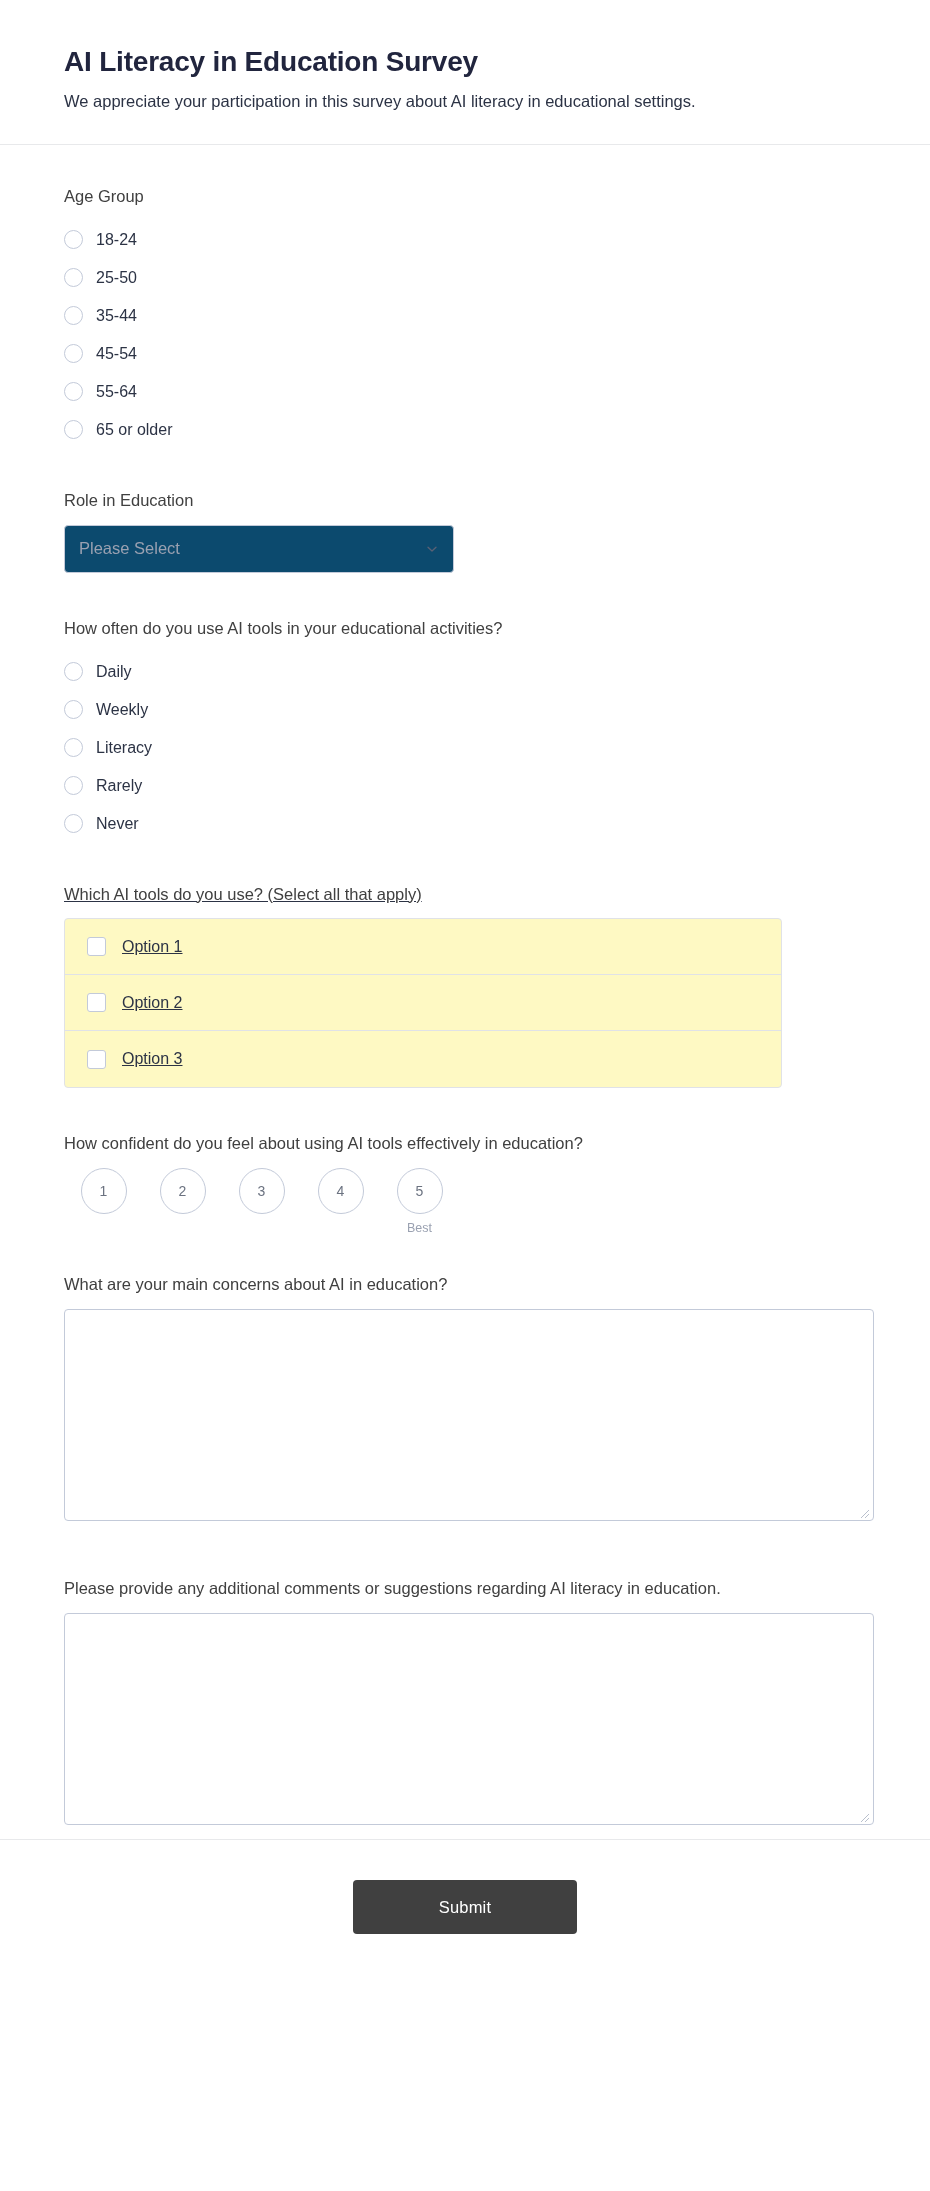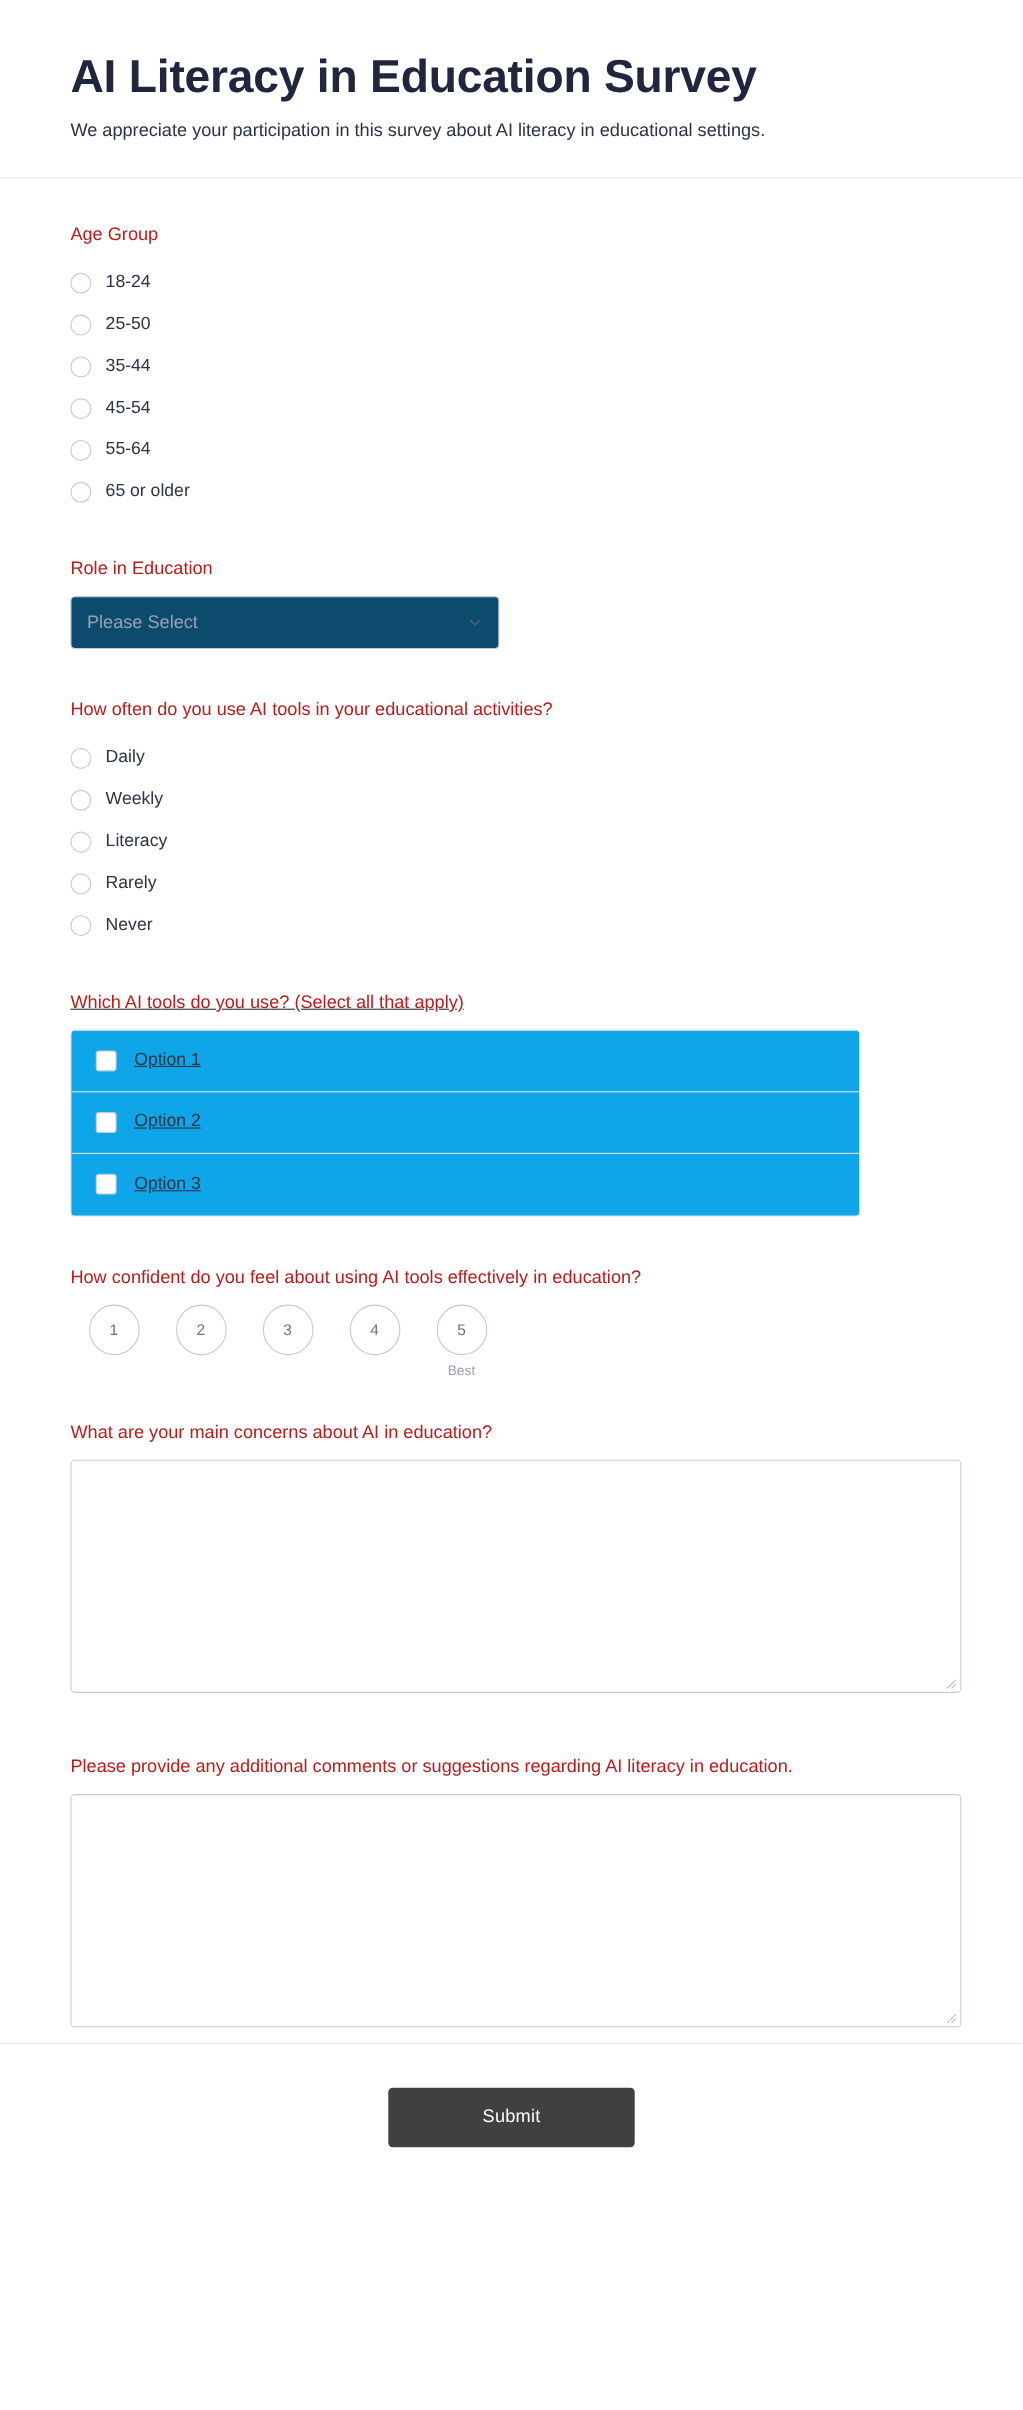--- a/index.html
+++ b/index.html
@@ -20,21 +20,21 @@
     margin: 0 auto;
     background: #ffffff;
   }
 
   
   .form-header {
     padding: 44px 64px 30px 64px;
     border-bottom: 1px solid #e8e9eb;
   }
   .form-title {
-    font-size: 42px;
+    font-size: 28px;
     line-height: 1.25;
     font-weight: bold;
     color: #21253e;
     margin: 0 0 10px 0;
     letter-spacing: -0.2px;
   }
   .form-subtitle {
     font-size: 16.5px;
     line-height: 1.5;
     color: #2c3345;
@@ -46,21 +46,21 @@
   
   .form-body {
     padding: 40px 64px 0 64px;
   }
   .question {
     margin-bottom: 40px;
   }
   .question-label {
     font-size: 16.5px;
     line-height: 1.45;
-    color: #b91c1c;
+    color: #404040;
     margin: 0 0 12px 0;
     font-weight: 400;
     max-width: 800px;
   }
 
   
   .radio-list {
     margin: 0;
     padding: 0;
     list-style: none;
@@ -110,21 +110,21 @@
     height: 14px;
     display: block;
   }
 
   
   .checkbox-table {
     width: 718px;
     border: 1px solid #e0e2e7;
     border-radius: 4px;
     overflow: hidden;
-    background: #0ea5e9;
+    background: #fef9c3;
   }
   .checkbox-row {
     display: flex;
     align-items: center;
     height: 56px;
     padding: 0 22px;
     border-bottom: 1px solid #e0e2e7;
   }
   .checkbox-row:last-child { border-bottom: none; }
   .checkbox-square {

